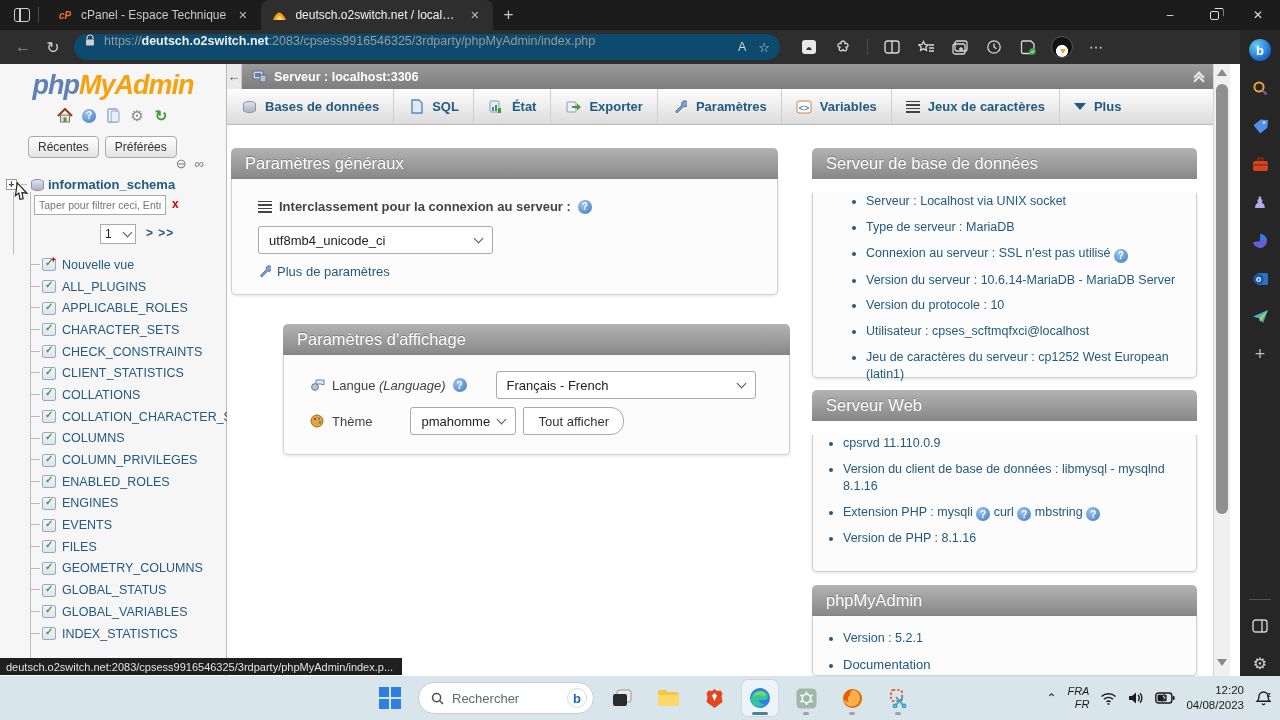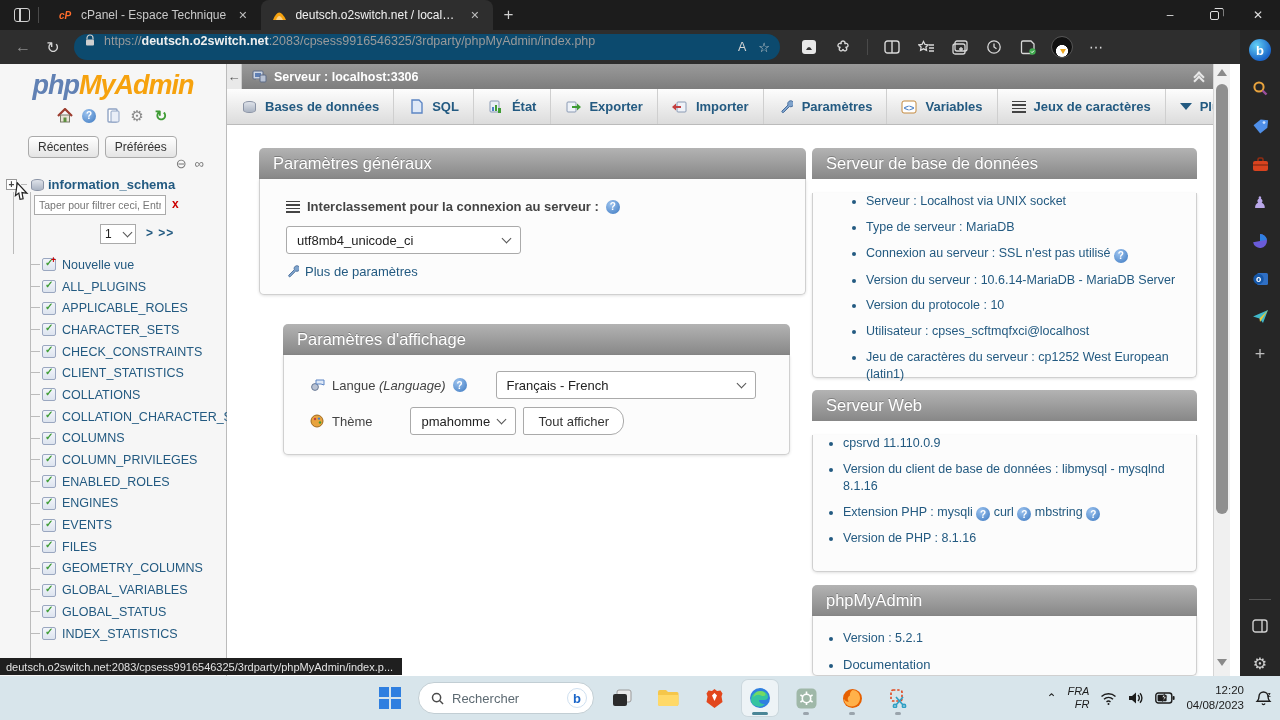--- a/index.html
+++ b/index.html
@@ -365,25 +365,25 @@
       <div class="titem">
           <span class="view-ico"></span>
           <span class="lbl">FILES</span>
         </div>
       <div class="titem">
           <span class="view-ico"></span>
           <span class="lbl">GEOMETRY_COLUMNS</span>
         </div>
       <div class="titem">
           <span class="view-ico"></span>
+          <span class="lbl">GLOBAL_STATUS</span>
+        </div>
+      <div class="titem">
+          <span class="view-ico"></span>
           <span class="lbl">GLOBAL_VARIABLES</span>
-        </div>
-      <div class="titem">
-          <span class="view-ico"></span>
-          <span class="lbl">GLOBAL_STATUS</span>
         </div>
       <div class="titem">
           <span class="view-ico"></span>
           <span class="lbl">INDEX_STATISTICS</span>
         </div>
     </div>
 
     <svg class="abs" style="left:8px;top:118px;" width="22" height="26" viewBox="0 0 22 26">
       <path d="M8 1v13l3-3 2 6 3-1-2-6h5Z" fill="#fff" stroke="#222" stroke-width="1.2" transform="rotate(8 10 10)"></path>
     </svg>
@@ -435,29 +435,20 @@
         <span class="ptab-icon">
             <svg width="15" height="13" viewBox="0 0 15 13">
               <rect x="1" y="2" width="9" height="10" rx="1" fill="#eef2f8" stroke="#8a9ab4"></rect>
               <path d="M6 6h5V3.5L15 7l-4 3.5V8H6Z" fill="#3f9c35"></path>
             </svg>
           </span>
         <span>Exporter</span>
       </div>
       <div class="ptab">
         <span class="ptab-icon">
-            <svg width="15" height="13" viewBox="0 0 15 13">
-              <rect x="5" y="2" width="9" height="10" rx="1" fill="#eef2f8" stroke="#8a9ab4"></rect>
-              <path d="M9 6H4V3.5L0 7l4 3.5V8h5Z" fill="#c43f3f"></path>
-            </svg>
-          </span>
-        <span>Importer</span>
-      </div>
-      <div class="ptab">
-        <span class="ptab-icon">
             <svg width="14" height="14" viewBox="0 0 14 14">
               <path d="M3 11 9 5a3 3 0 1 1 1.5 1.5L4.5 12.5A1.1 1.1 0 0 1 3 11Z" fill="#7fa3cc" stroke="#4a6f9c"></path>
             </svg>
           </span>
         <span>Paramètres</span>
       </div>
       <div class="ptab">
         <span class="ptab-icon">
             <svg width="16" height="14" viewBox="0 0 16 14">
               <rect x="1" y="1" width="14" height="12" rx="2" fill="#fff" stroke="#c48a3f"></rect>
@@ -474,21 +465,21 @@
             <i></i>
           </span>
         <span>Jeux de caractères</span>
       </div>
       <div class="ptab" style="border-right:none;">
         <span class="tri-down"></span>
         <span>Plus</span>
       </div>
     </div>
 
-    <div class="panel" style="left:32px;top:84px;width:547px;">
+    <div class="panel" style="left:4px;top:84px;width:547px;">
       <div class="phead">
           <span>Paramètres généraux</span>
         </div>
       <div class="pbody" style="height:116px;padding:20px 0 0 26px;">
         <div class="flex" style="gap:7px;">
           <span class="charset-ic">
               <i></i>
               <i></i>
               <i></i>
               <i></i>

